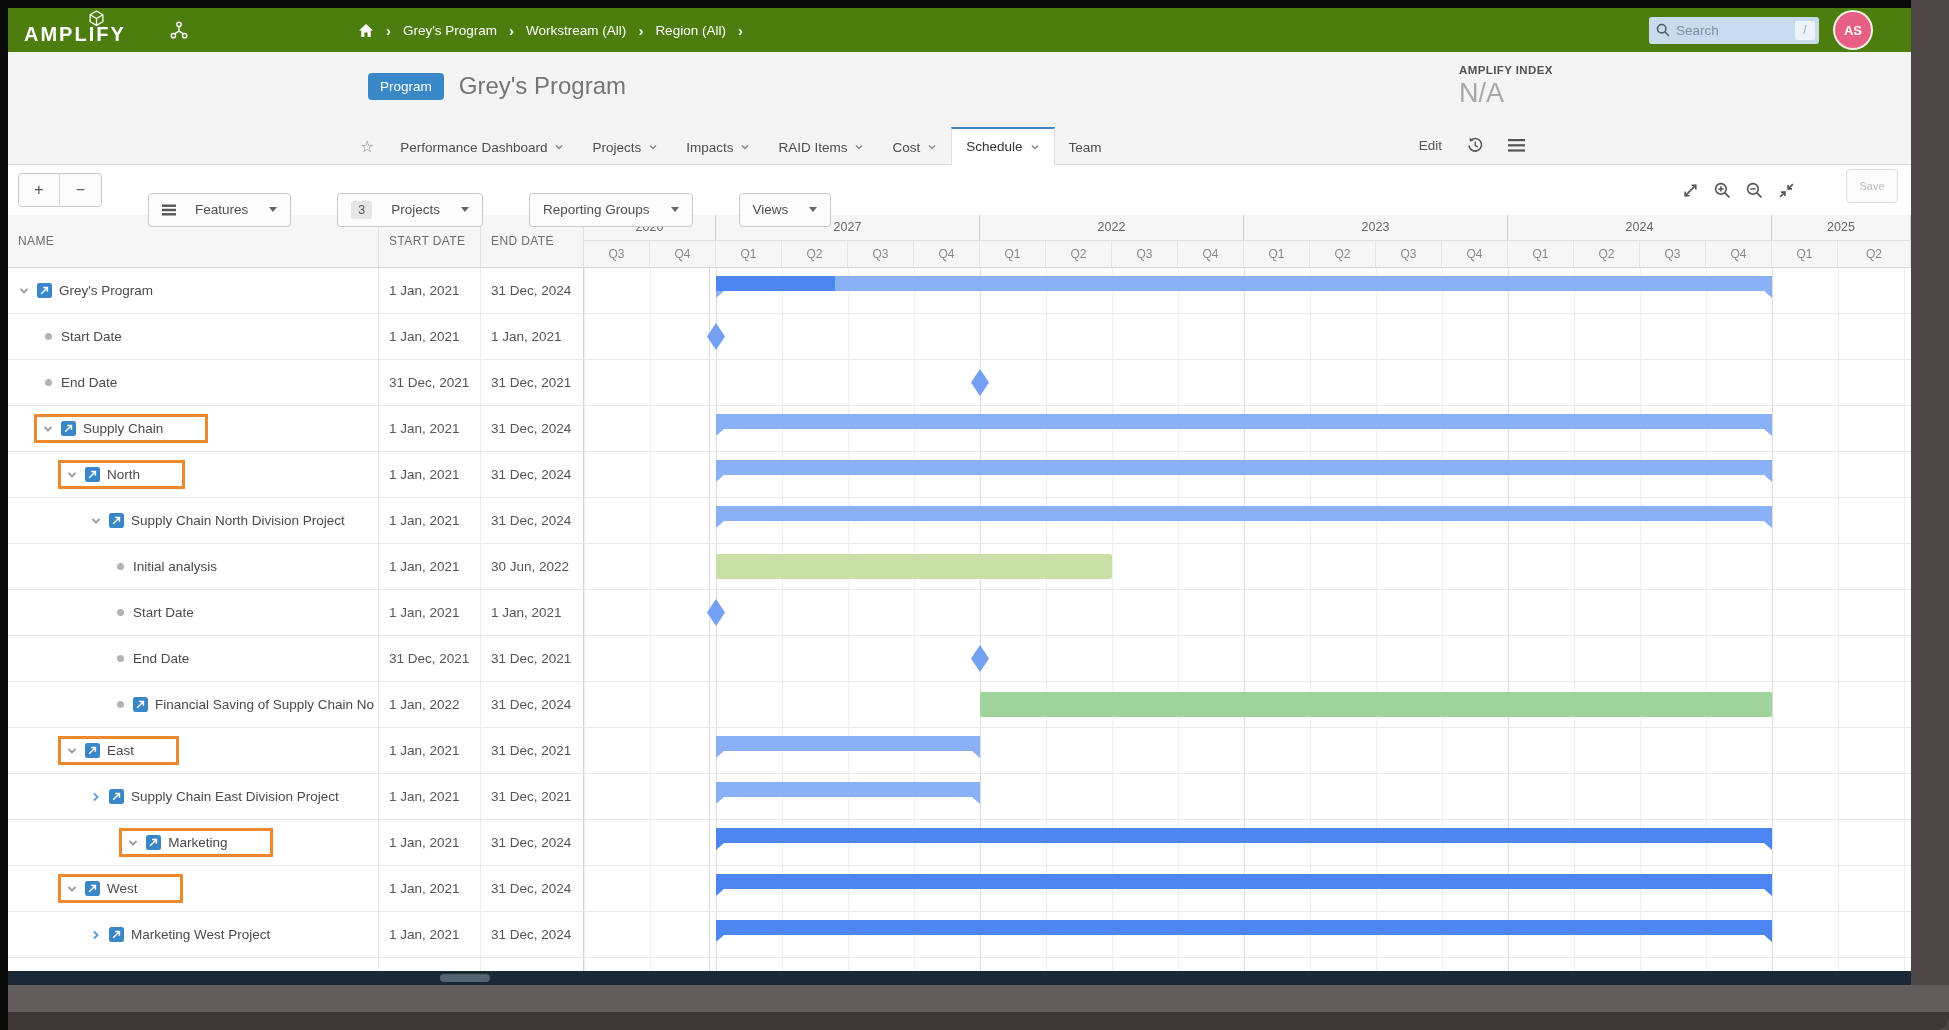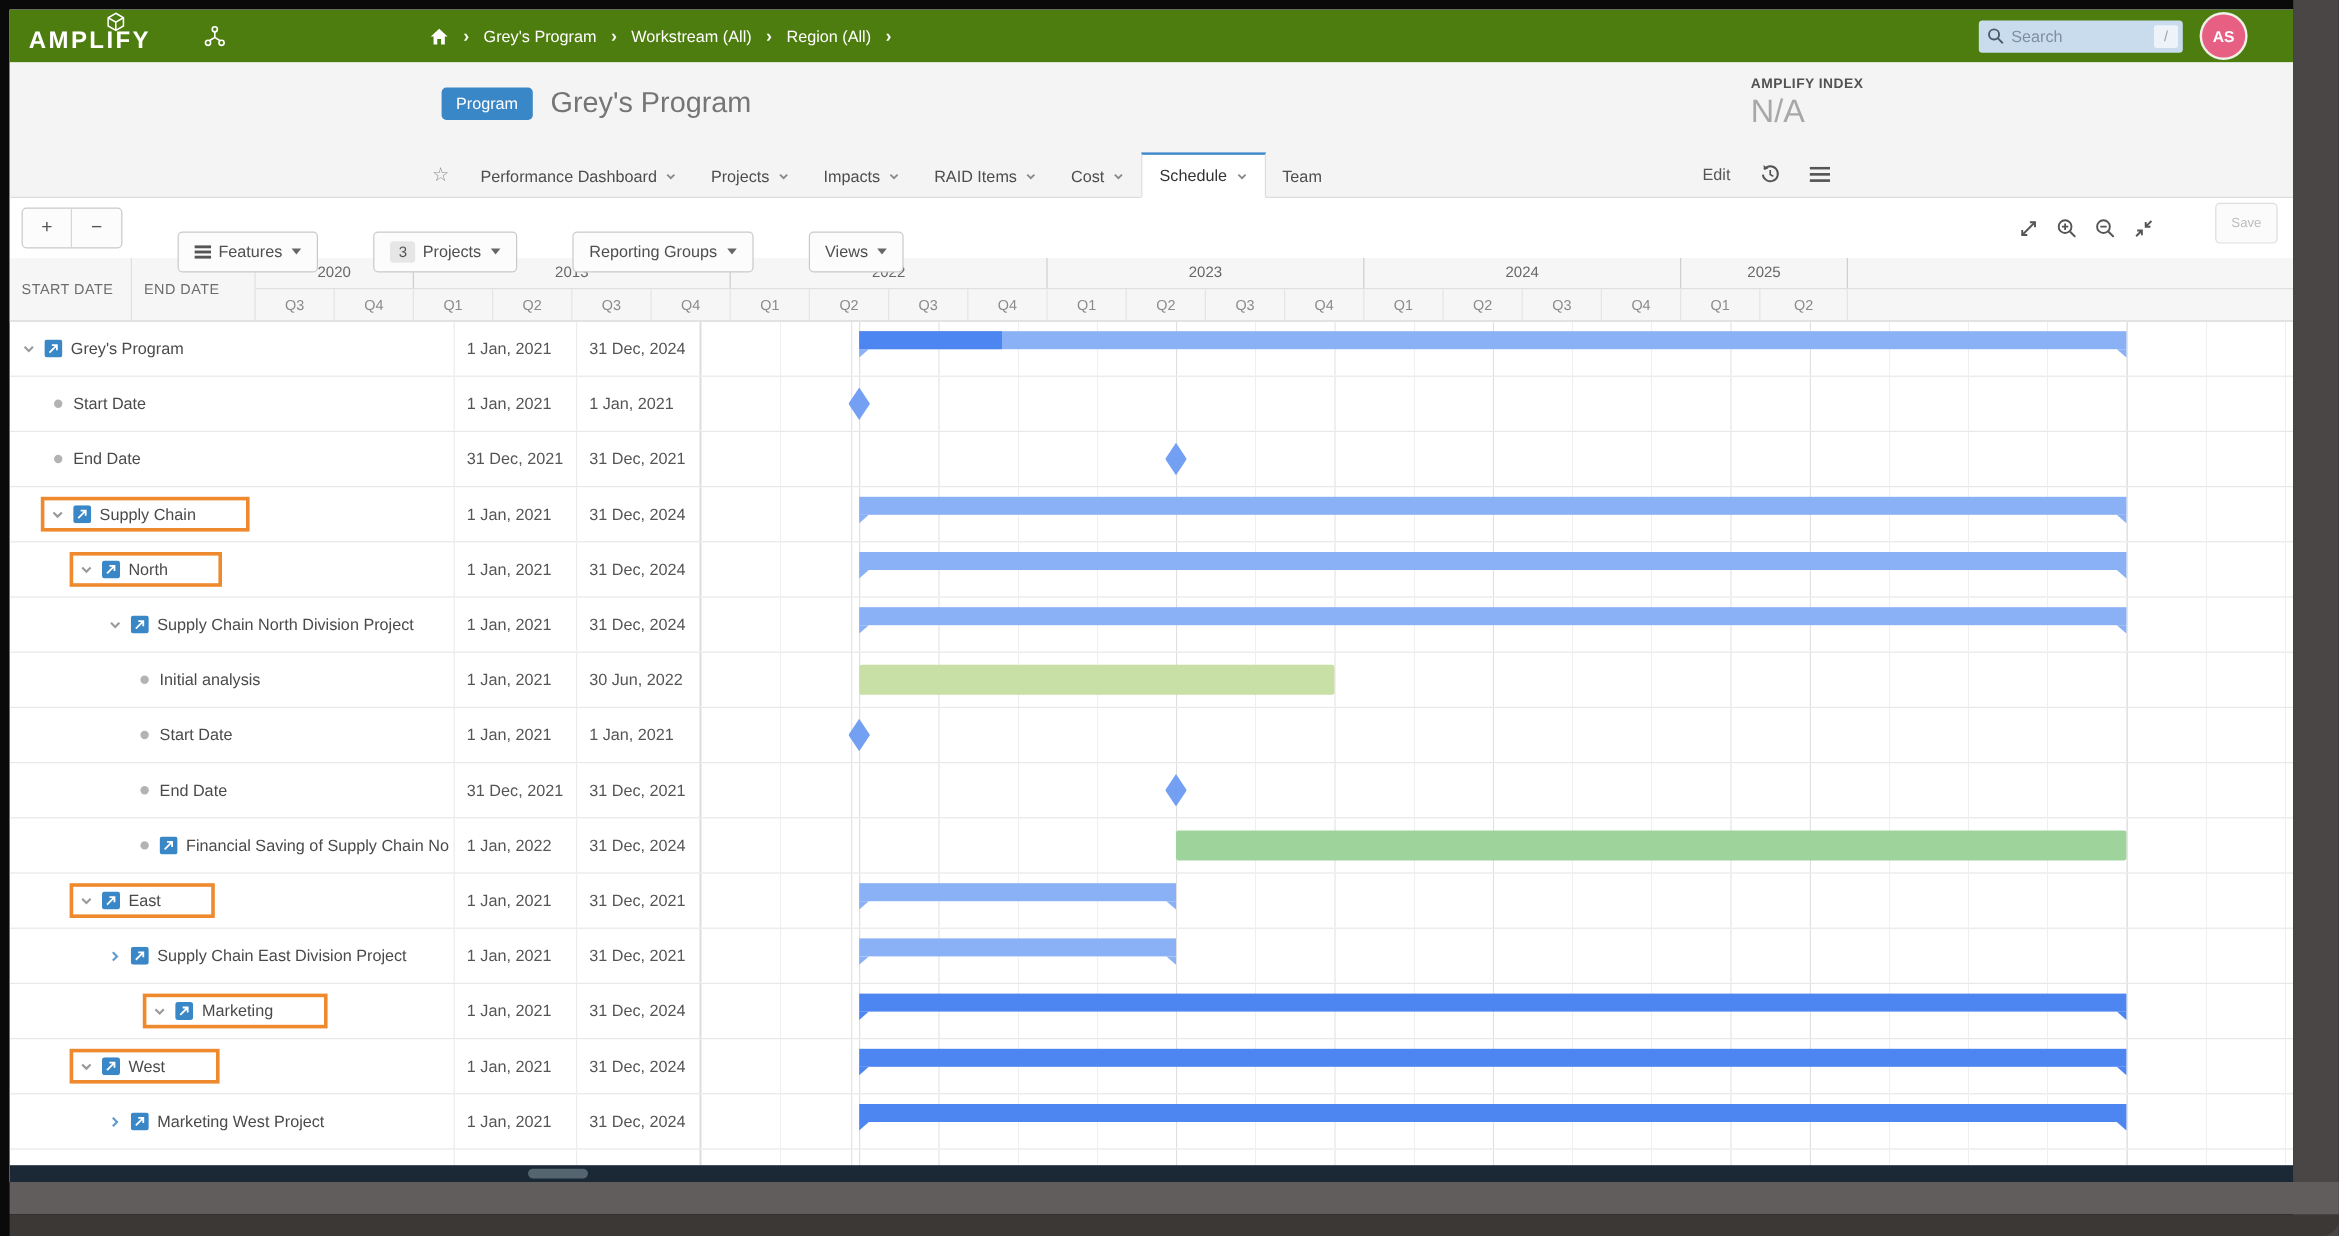--- a/index.html
+++ b/index.html
@@ -44,21 +44,21 @@
   .edit-grp .lnk { cursor:pointer; }
   .icobtn { display:flex; align-items:center; cursor:pointer; }
 
   
   .toolbar { position:relative; height:50px; background:#fff; display:flex; align-items:center; padding-left:10px; gap:46px; }
   .btn, .btn-group button { font-family:inherit; }
   .btn-group { display:flex; border:1px solid #c9c9c9; border-radius:4px; overflow:hidden; background:#fcfcfc; }
   .btn-group button { width:41px; height:32px; border:none; background:transparent; font-size:16px; color:#555; cursor:pointer; }
   .btn-group button:first-child { border-right:1px solid #d6d6d6; }
   .btn { height:34px; border:1px solid #c9c9c9; border-radius:4px; background:#fcfcfc; color:#4f4f4f; font-size:13.5px;
-    display:inline-flex; align-items:center; gap:6px; padding:0 13px; cursor:pointer;margin-top:39px; }
+    display:inline-flex; align-items:center; gap:19px; padding:0 13px; cursor:pointer;margin-top:39px; }
   .caret { width:0; height:0; border-left:4px solid transparent; border-right:4px solid transparent; border-top:5px solid #666; margin-left:2px; }
   .cnt { background:#e6e6e6; border-radius:3px; padding:2px 7px; font-size:12.5px; color:#555; }
   .tb-right { position:absolute; right:116px; display:flex; align-items:center; gap:15px; }
   .tbi { display:flex; align-items:center; cursor:pointer; }
   .save { position:absolute; right:13px; top:4px; width:52px; height:34px; border:1px solid #ddd; border-radius:4px;
     background:#fbfbfb; color:#bdbdbd; font-size:11px; }
 
   
   .grid-header { display:flex; height:53px; background:#f6f6f6; border-bottom:1px solid #d5d5d5; font-size:12px; color:#6d6d6d; }
   .h-cell { display:flex; align-items:center; padding-left:10px; border-right:1px solid #e0e0e0; letter-spacing:.4px; }
@@ -272,26 +272,27 @@
         <svg width="17" height="17" viewBox="0 0 16 16">
           <path d="M14 2 L9.5 6.5 M9.5 2.8 V6.5 H13.2" fill="none" stroke="#555" stroke-width="1.5"></path>
           <path d="M2 14 L6.5 9.5 M6.5 13.2 V9.5 H2.8" fill="none" stroke="#555" stroke-width="1.5"></path>
         </svg>
       </span>
     </div>
     <button class="save">Save</button>
   </section>
 
   <section class="grid-header">
+    <div class="h-cell h-name">NAME</div>
     <div class="h-cell h-start">START DATE</div>
     <div class="h-cell h-end">END DATE</div>
     <div class="tl">
       <div class="tl-years" id="tlYears">
           <div class="tl-y" style="width:132px">2020</div>
-          <div class="tl-y" style="width:264px">2013</div>
+          <div class="tl-y" style="width:264px">2027</div>
           <div class="tl-y" style="width:264px">2022</div>
           <div class="tl-y" style="width:264px">2023</div>
           <div class="tl-y" style="width:264px">2024</div>
           <div class="tl-y" style="width:139px">2025</div>
         </div>
       <div class="tl-qs" id="tlQs">
           <div class="tl-q" style="width:66px">Q3</div>
           <div class="tl-q" style="width:66px">Q4</div>
           <div class="tl-q" style="width:66px">Q1</div>
           <div class="tl-q" style="width:66px">Q2</div>

